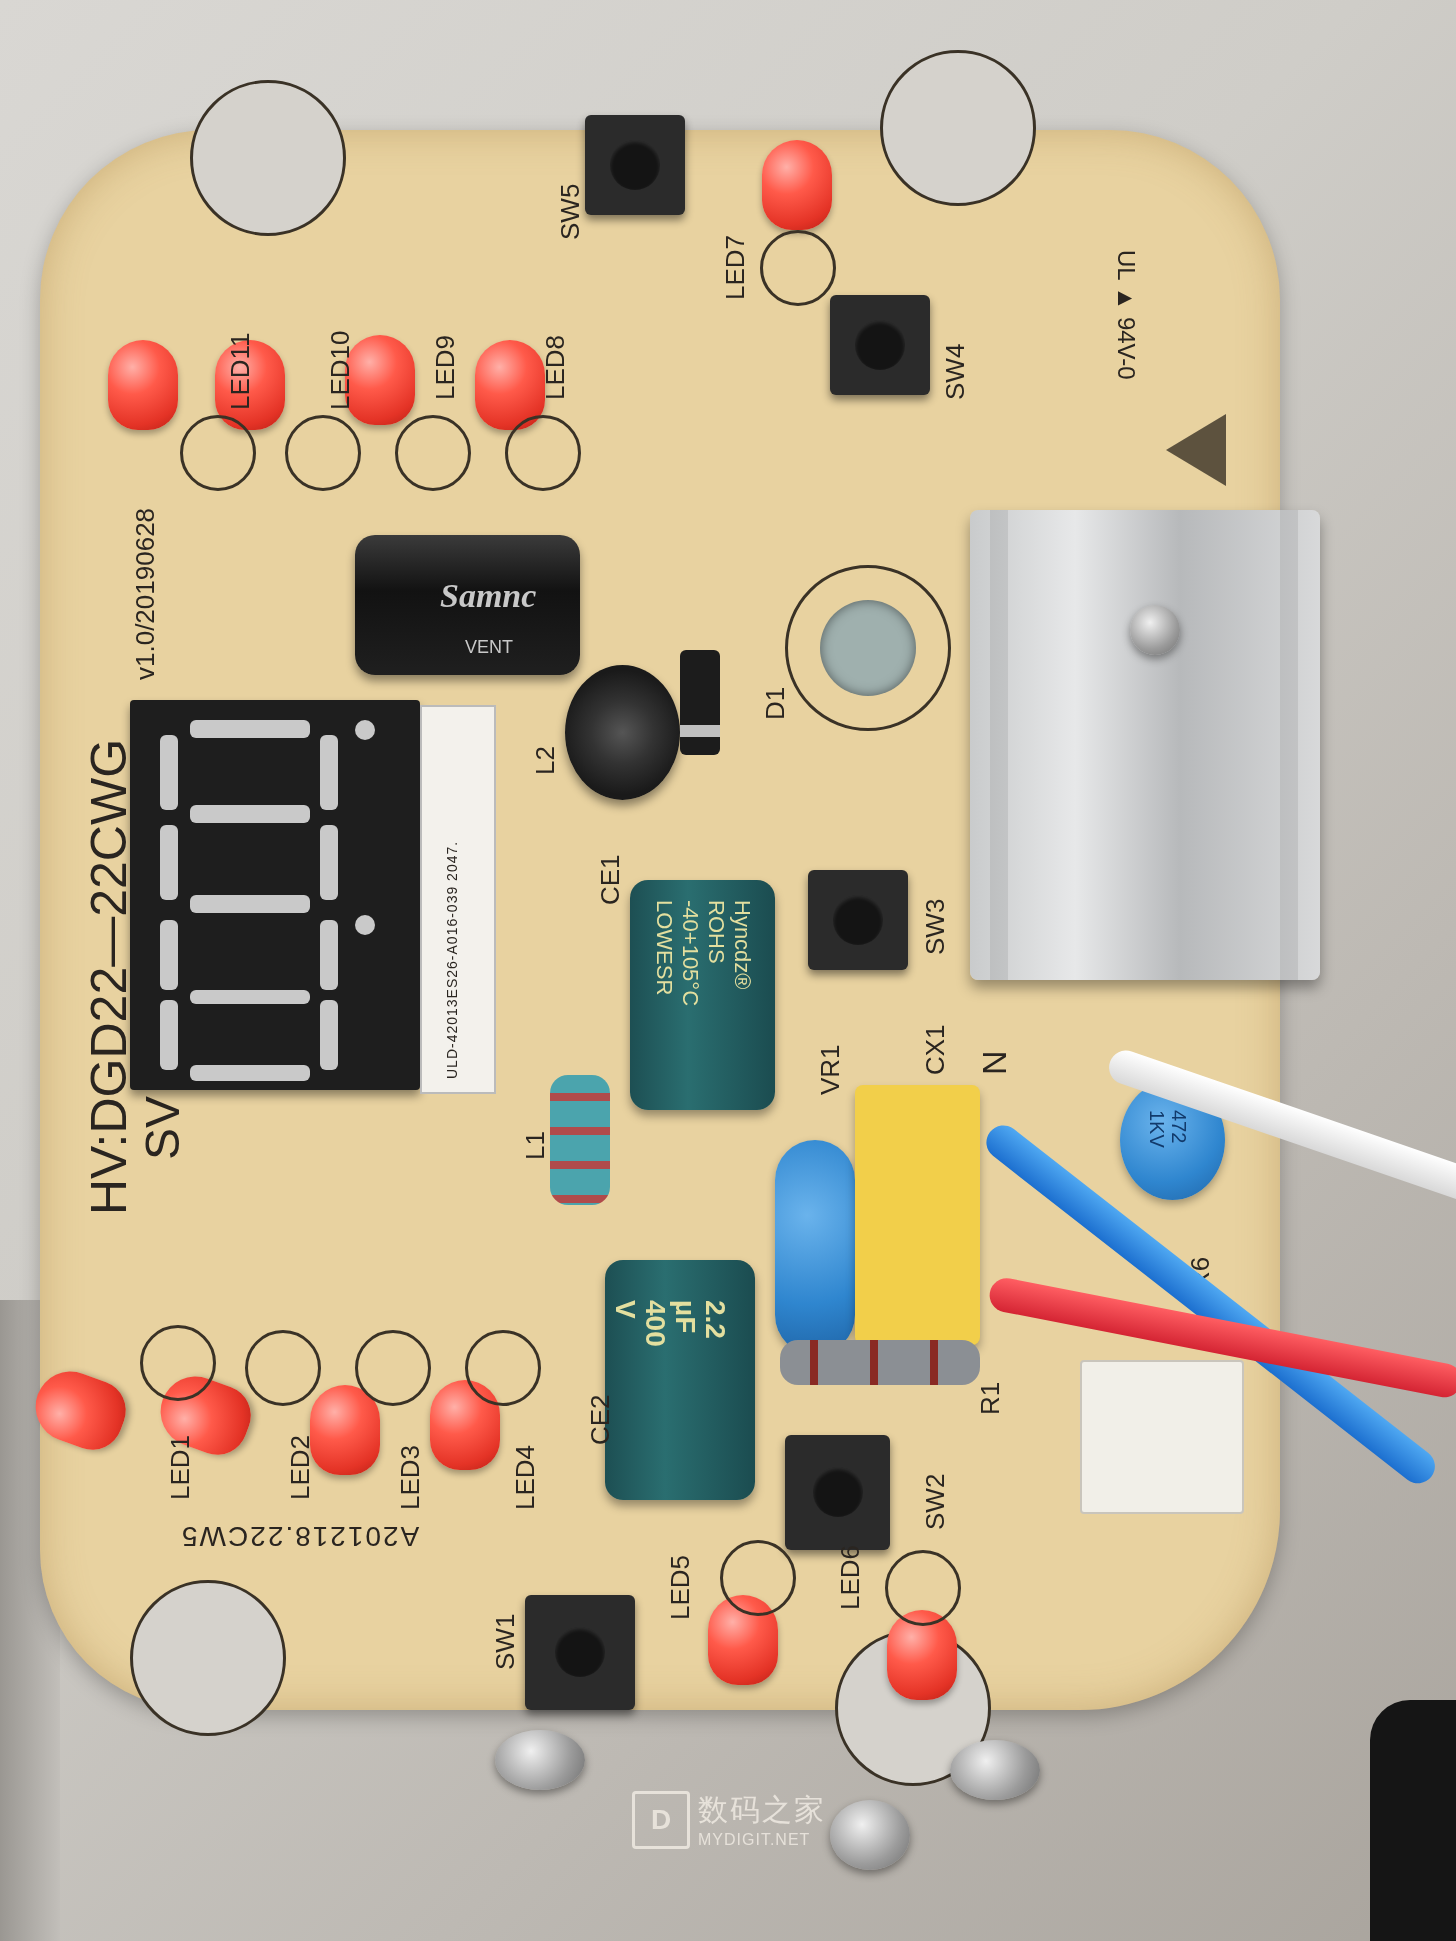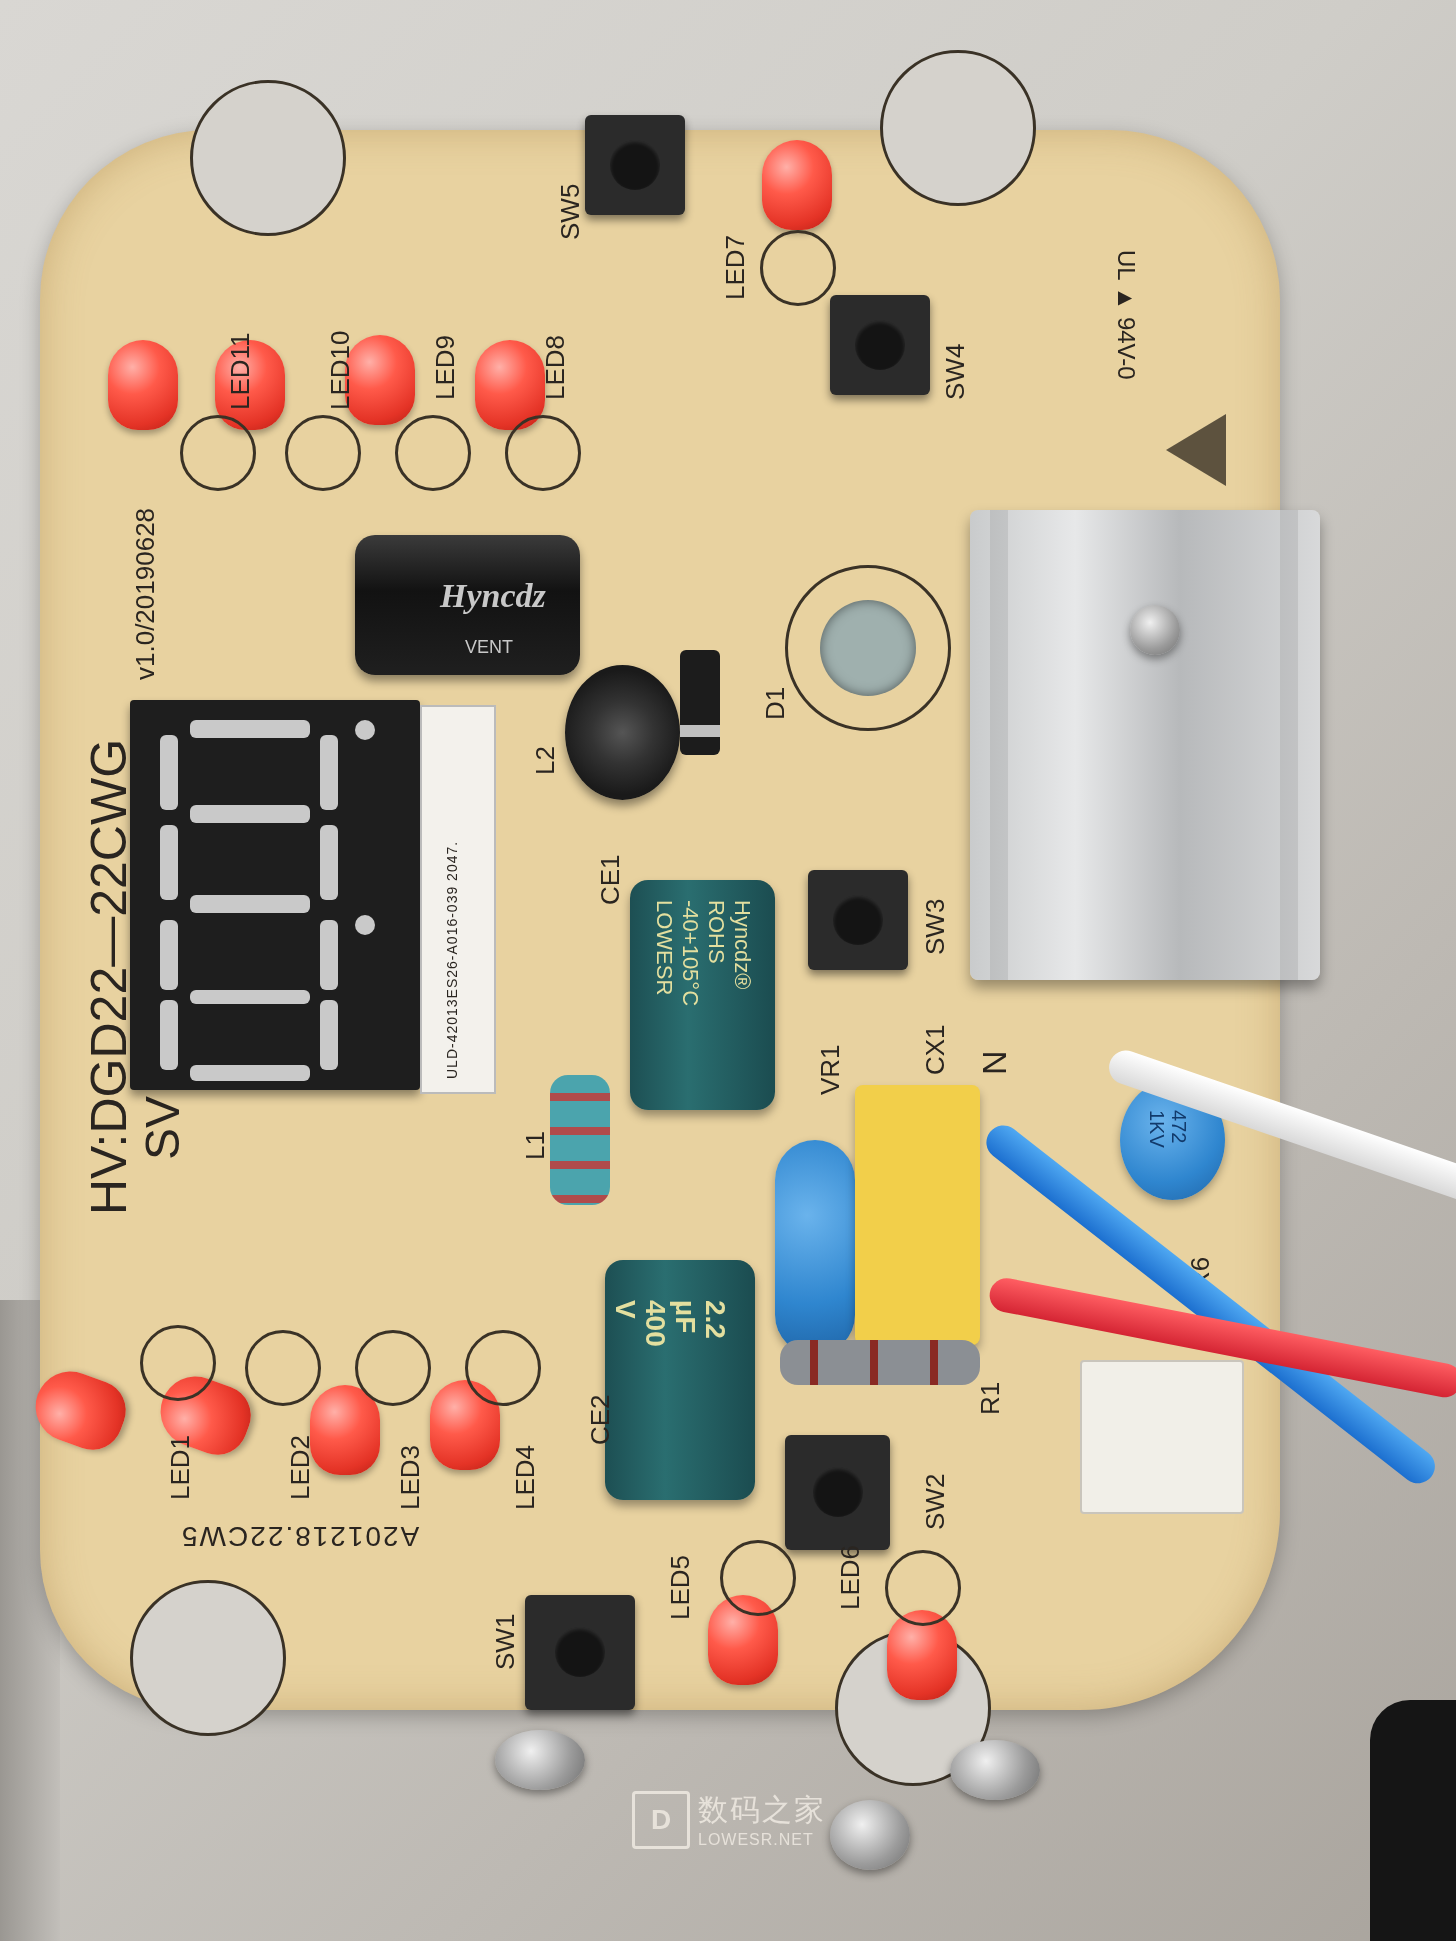--- a/index.html
+++ b/index.html
@@ -83,21 +83,21 @@
 <div class="abs switch" style="left:585px;top:115px;">
     <div class="cap"></div>
   </div>
 <div class="abs silk rot-90" style="left:555px;top:240px;font-size:26px;">SW5</div>
 <div class="abs switch" style="left:830px;top:295px;">
     <div class="cap"></div>
   </div>
 <div class="abs silk rot-90" style="left:940px;top:400px;font-size:26px;">SW4</div>
 
 <div class="abs cap-black">
-  <div class="abs silk" style="left:85px;top:42px;font-size:34px;font-style:italic;font-weight:bold;color:#c8c8c8;font-family:'Liberation Serif',serif;">Hyncdz</div>
+  <div class="abs silk" style="left:85px;top:42px;font-size:34px;font-style:italic;font-weight:bold;color:#c8c8c8;font-family:'Liberation Serif',serif;">Samnc</div>
   <div class="abs silk" style="left:110px;top:102px;font-size:18px;color:#c8c8c8;">VENT</div>
 </div>
 
 <div class="abs inductor-l2"></div>
 <div class="abs silk rot-90" style="left:530px;top:775px;font-size:26px;">L2</div>
 <div class="abs diode">
     <div class="band"></div>
   </div>
 <div class="abs silk rot-90" style="left:760px;top:720px;font-size:26px;">D1</div>
 
@@ -212,15 +212,15 @@
 
 <div class="abs screw" style="left:495px;top:1730px;width:90px;height:60px;"></div>
 <div class="abs screw" style="left:830px;top:1800px;width:80px;height:70px;"></div>
 <div class="abs screw" style="left:950px;top:1740px;width:90px;height:60px;"></div>
 <div class="abs" style="left:1370px;top:1700px;width:86px;height:241px;background:#151515;border-radius:40px 0 0 0;"></div>
 
 <div class="abs watermark" style="display:flex;align-items:center;gap:8px;">
   <div class="wm-box">D</div>
   <div>
     <div style="font-size:30px;letter-spacing:2px;">数码之家</div>
-    <div style="font-size:16px;letter-spacing:1px;">LOWESR.NET</div>
+    <div style="font-size:16px;letter-spacing:1px;">MYDIGIT.NET</div>
   </div>
 </div>
 
 </body></html>

